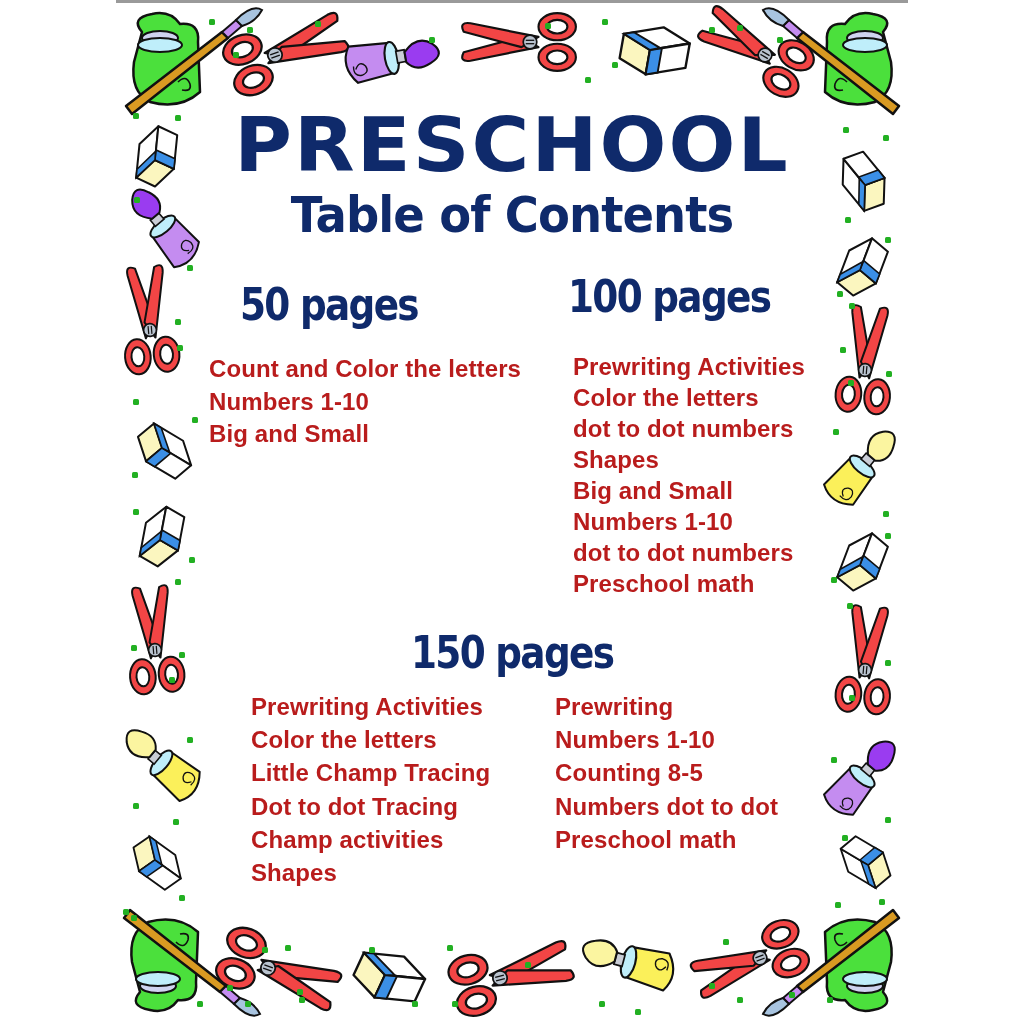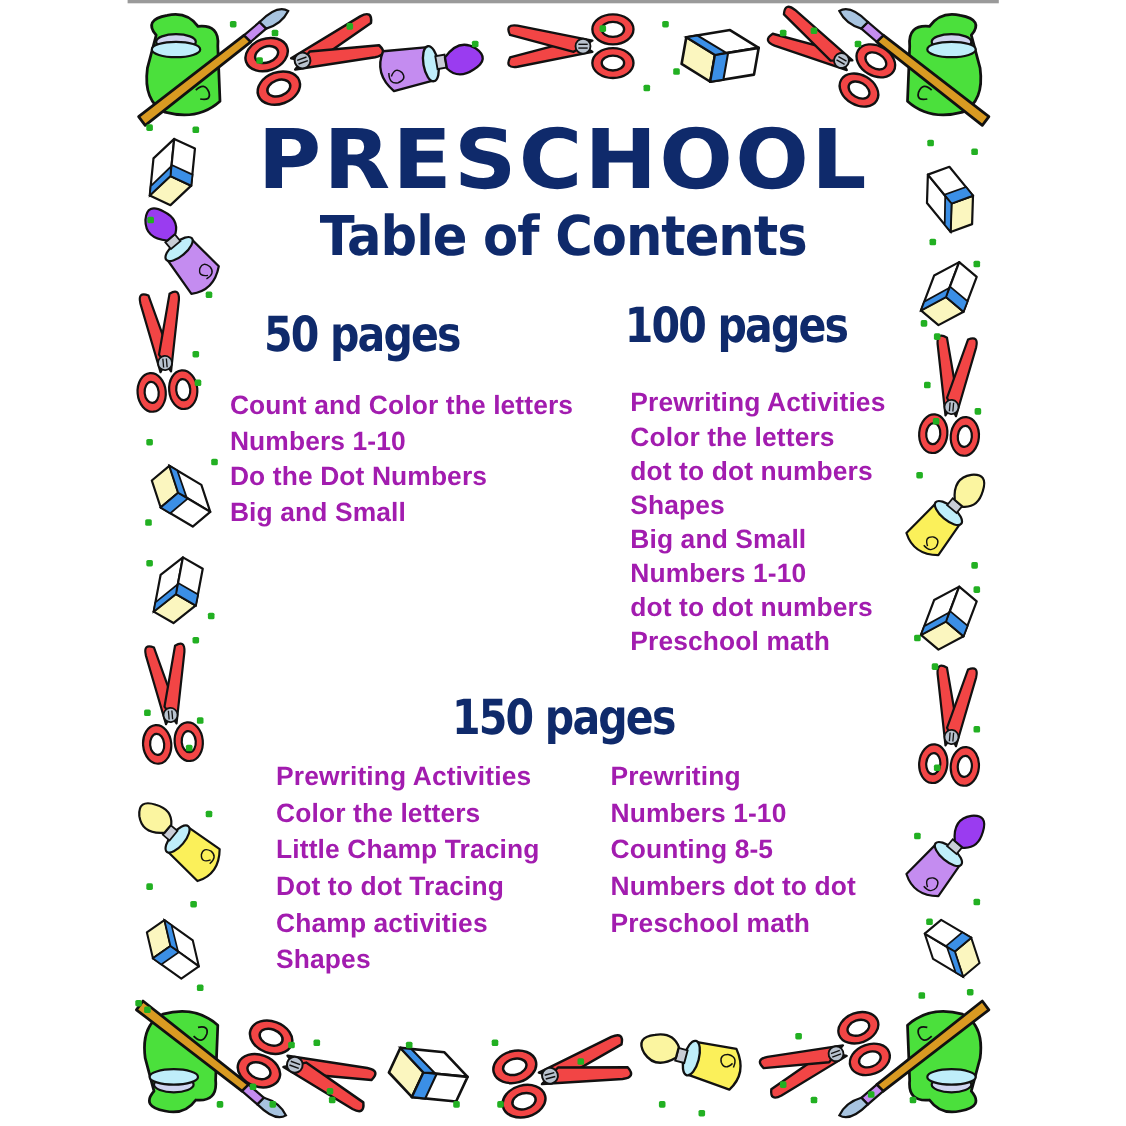--- a/index.html
+++ b/index.html
@@ -6,21 +6,21 @@
   body { width:1024px; height:1024px; position:relative; overflow:hidden; font-family:"Liberation Sans", sans-serif; }
   .page { position:absolute; left:116px; top:0; width:792px; height:1024px; background:#fff; }
   .topline { position:absolute; left:116px; top:0; width:792px; height:3px; background:#9a9a9a; }
   .deco { position:absolute; overflow:visible; }
   .title { position:absolute; left:0; width:1024px; text-align:center; color:var(--navy); font-family:"DejaVu Sans", sans-serif; font-weight:bold; }
   :root { --navy:#0f2a6b; }
   .t-main { top:102px; font-size:75px; letter-spacing:2px; line-height:86px; transform:scaleX(1.05); }
   .t-sub { top:185px; font-size:50px; line-height:60px; letter-spacing:-1px; transform:scaleX(0.93); }
   .sec-h { position:absolute; color:var(--navy); font-family:"DejaVu Sans", sans-serif; font-weight:bold; font-size:44px; letter-spacing:-2px; line-height:50px; transform:scaleX(0.85); transform-origin:left center; white-space:nowrap; }
   .list { position:absolute; margin:0; padding:0; list-style:none; }
-  .list li { font-family:"Liberation Sans", sans-serif; font-weight:bold; color:#a21caf; font-size:24px; white-space:nowrap; letter-spacing:0.1px; }
+  .list li { font-family:"Liberation Sans", sans-serif; font-weight:bold; color:#b91c1c; font-size:24px; white-space:nowrap; letter-spacing:0.1px; }
   .l50 li { line-height:32.5px; }
   .l100 li { line-height:31px; }
   .l150 li { line-height:33.2px; }
 </style>
 </head>
 <body>
 
 <div class="page"></div>
 <div class="topline"></div>
 
@@ -249,21 +249,20 @@
   </g>
 </svg>
 
 <div class="title t-main">PRESCHOOL</div>
 <div class="title t-sub">Table of Contents</div>
 
 <div class="sec-h" style="left:240px;top:280px;">50 pages</div>
 <ul class="list l50" style="left:209px;top:353px;">
   <li>Count and Color the letters</li>
   <li>Numbers 1-10</li>
-  <li>Do the Dot Numbers</li>
   <li>Big and Small</li>
 </ul>
 
 <div class="sec-h" style="left:568px;top:272px;">100 pages</div>
 <ul class="list l100" style="left:573px;top:351px;">
   <li>Prewriting Activities</li>
   <li>Color the letters</li>
   <li>dot to dot numbers</li>
   <li>Shapes</li>
   <li>Big and Small</li>

